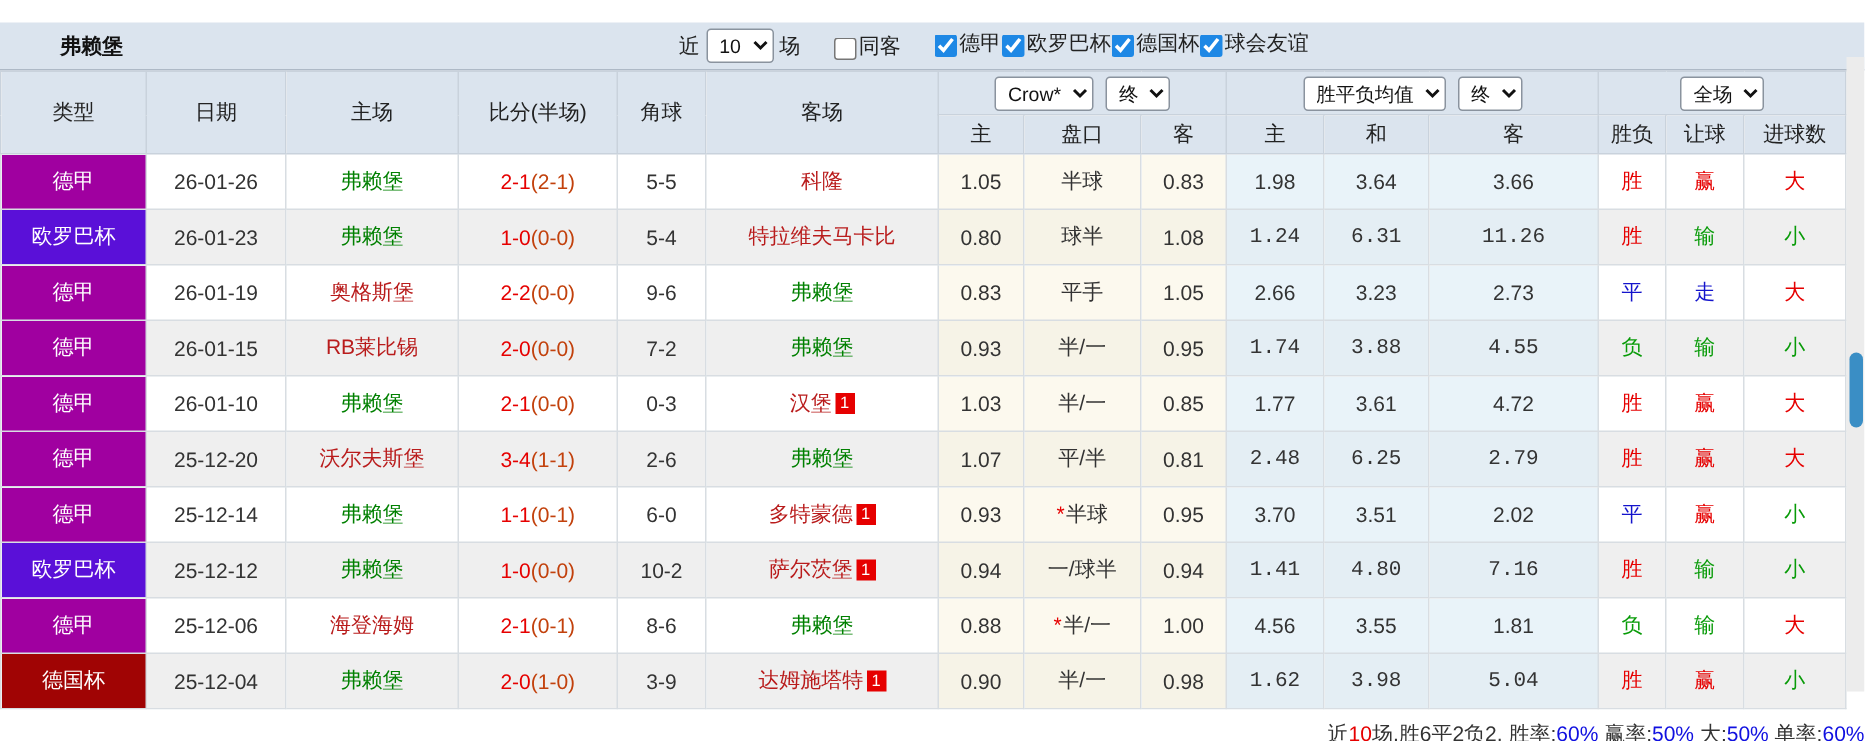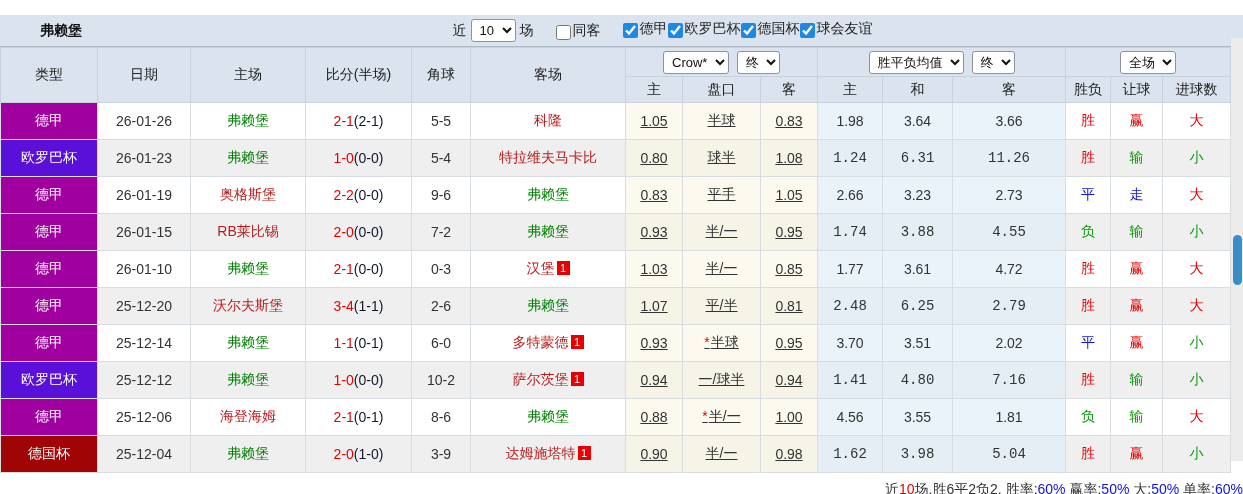--- a/index.html
+++ b/index.html
@@ -28,28 +28,28 @@
   table { border-collapse:collapse; table-layout:fixed; width:1230px; }
   th, td { border:1px solid #c9d2dc; text-align:center; overflow:hidden; white-space:nowrap; }
   thead th { background:#dbe4ee; font-weight:normal; color:#222; }
   .hrow-a th { height:29px; }
   .hrow-b th { height:26px; }
   .sel-cell { vertical-align:middle; }
   .sel-cell select { margin:0 4px; }
   tbody td { height:37px; border-color:#d8dde2; background:#fff; }
   tr.alt td { background:#efefef; }
   td.league { color:#fff; font-size:14px; }
-  td.hcap { background:#fcf9ee !important;text-decoration:underline; }
+  td.hcap { background:#fcf9ee !important; }
   td.avg  { background:#e9f3f9 !important; }
   tr.alt td.hcap { background:#f6f3e7 !important; }
   tr.alt td.avg  { background:#e4eef4 !important;font-family:Liberation Mono, monospace; }
   .team { color:#b91c1c; text-decoration:none; cursor:pointer; }
   .team.focus { color:#008000; }
   .sc { color:#e60000; }
-  .half { color:#0f172a; }
+  .half { color:#c2410c; }
   .star { color:#e60000; margin-right:1px; }
   .badge {
     display:inline-block; background:#e60000; color:#fff; font-size:11px;
     width:13px; height:14px; line-height:14px; margin-left:2px; vertical-align:1px;
   }
   .c-red { color:#e60000; }
   .c-blue { color:#1414cc; }
   .c-green { color:#089b08; }
   
   .footer { height:33px; line-height:32px; text-align:right; background:#fff; font-size:14px; color:#333; }

